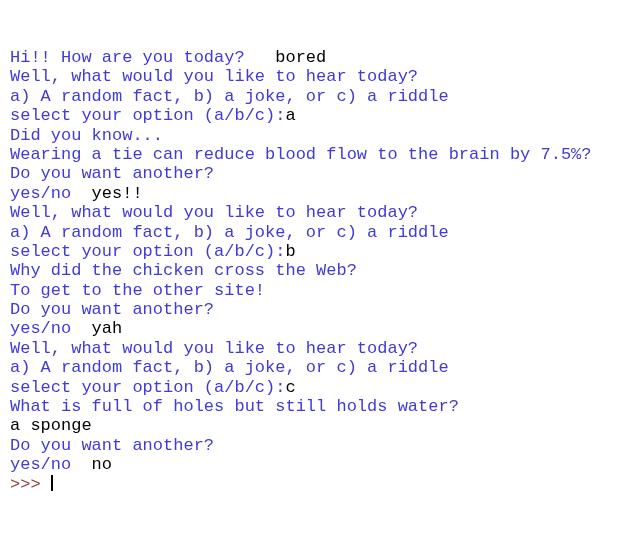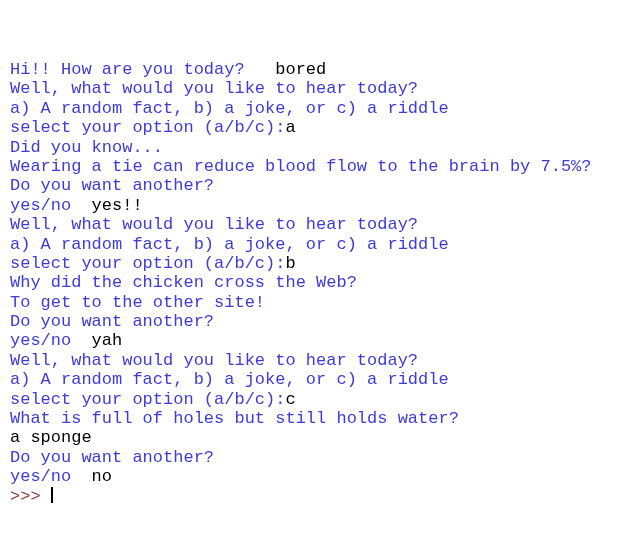--- a/index.html
+++ b/index.html
@@ -9,21 +9,21 @@
   }
   body {
     width: 629px;
     height: 535px;
     overflow: hidden;
   }
   .console {
     box-sizing: border-box;
     width: 607px;
     height: 535px;
-    padding: 60px 0 0 10px;
+    padding: 48px 0 0 10px;
     font-family: "Liberation Mono", "DejaVu Sans Mono", monospace;
     font-size: 17px;
     line-height: 19.4px;
     white-space: pre;
     cursor: text;
   }
   .line { height: 19.4px; }
   .seg-output { color: #3f3ad8; }
   .seg-input  { color: #000000; }
   .seg-prompt { color: #8e3838; }

